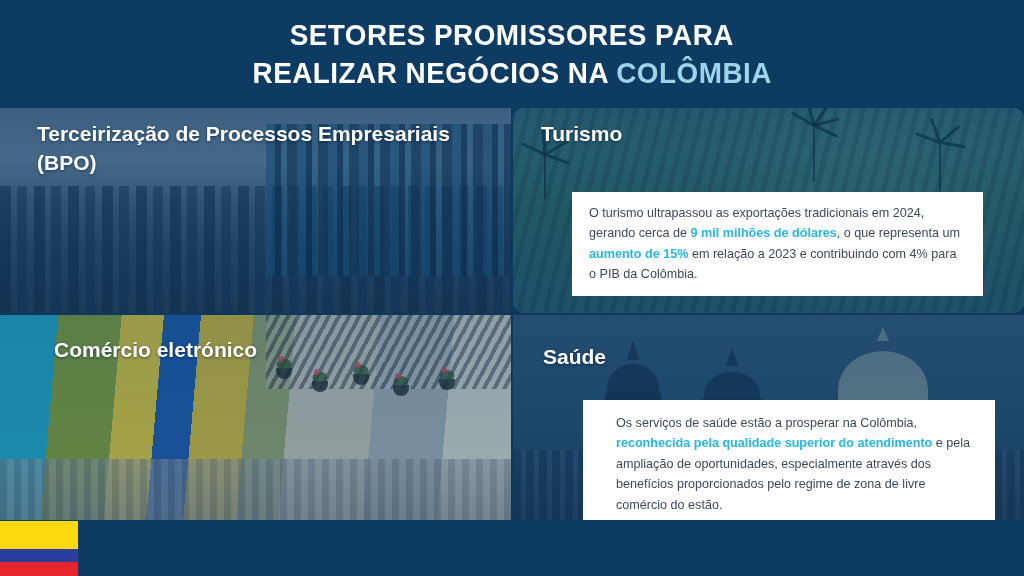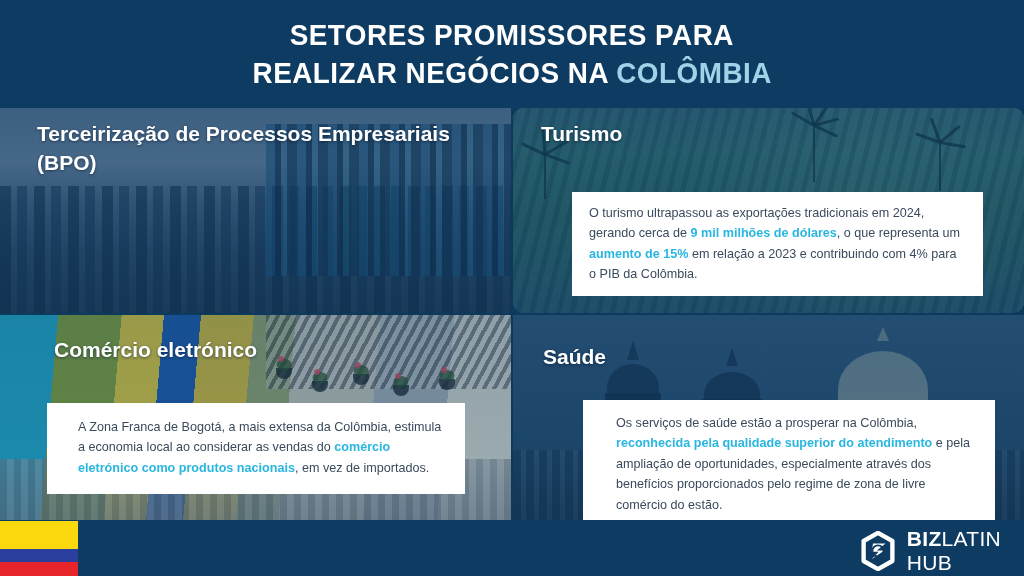--- a/index.html
+++ b/index.html
@@ -299,21 +299,20 @@
     <div class="quad q3">
       <div class="photo photo-street">
         <div class="pot" style="left:54%;top:26%;"></div>
         <div class="pot" style="left:61%;top:32%;"></div>
         <div class="pot" style="left:69%;top:29%;"></div>
         <div class="pot" style="left:77%;top:34%;"></div>
         <div class="pot" style="left:86%;top:31%;"></div>
       </div>
       <div class="tint tint3"></div>
       <div class="q-head">Comércio eletrónico</div>
-      <div class="card"><span>A Zona Franca de Bogotá, a mais extensa da Colômbia, estimula a economia local ao considerar as vendas do </span><b>comércio eletrónico como produtos nacionais</b><span>, em vez de importados.</span></div>
     </div>
 
     <div class="quad q4">
       <div class="photo photo-domes">
         <div class="dome" style="left:18%;top:12%;width:56px;height:62px;">
           <span class="spire" style="top:0;border-bottom:20px solid rgba(26,48,70,.85);"></span>
           <span class="cap" style="width:52px;height:38px;background:rgba(26,48,70,.85);"></span>
           <span class="base" style="width:56px;height:9px;background:rgba(22,42,64,.9);"></span>
         </div>
         <div class="dome" style="left:37%;top:16%;width:60px;height:60px;">
@@ -333,25 +332,14 @@
     </div>
   </div>
 
   <div class="footer">
     <div class="flag">
       <div class="fy"></div>
       <div class="fb"></div>
       <div class="fr"></div>
     </div>
 
-    <div class="logo">
-      <svg class="mark" viewBox="0 0 64 64">
-        <path d="M32 3 L55 16 L55 48 L32 61 L9 48 L9 16 Z" fill="none" stroke="#ffffff" stroke-width="7" stroke-linejoin="round"></path>
-        <path d="M24 20 L44 20 L30 31 L42 31 L22 45 L33 33 L22 33 Z" fill="#ffffff"></path>
-        <circle cx="32" cy="32" r="9" fill="none" stroke="#0d3b61" stroke-width="3"></circle>
-      </svg>
-      <div class="wordmark">
-        <span>BIZ</span><span class="latin">LATIN</span>
-        <span class="hub">HUB</span>
-      </div>
-    </div>
   </div>
 </div>
 
 </body></html>

